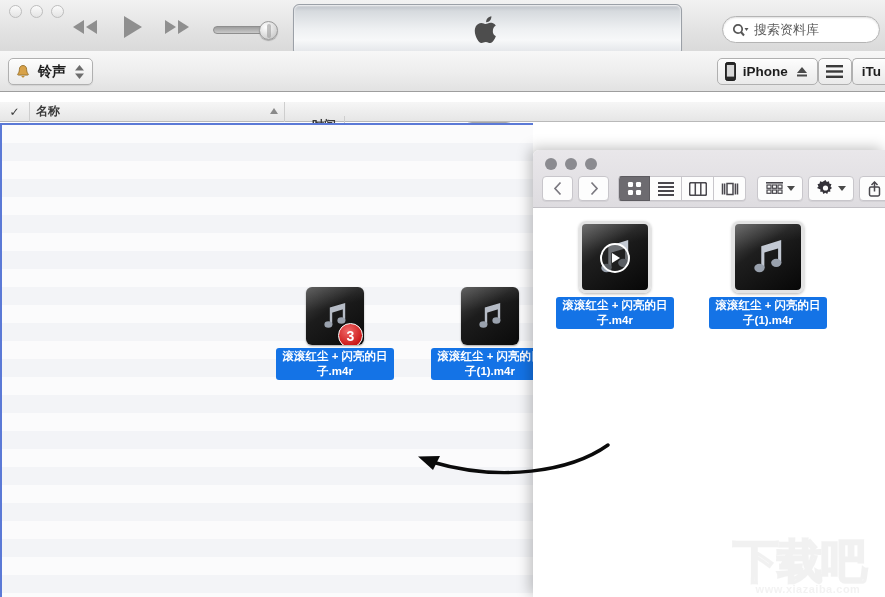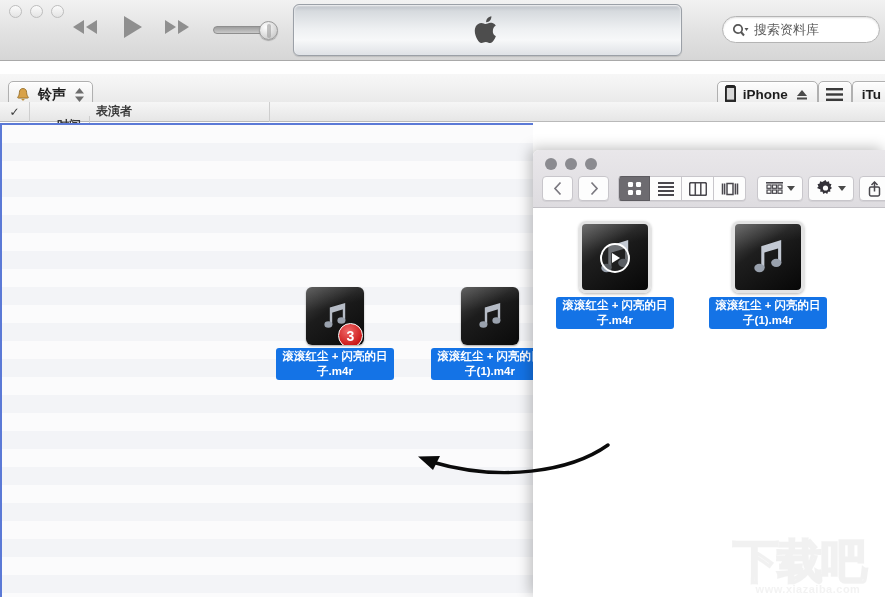--- a/index.html
+++ b/index.html
@@ -65,21 +65,21 @@
     border-radius: 14px;
     background: #ffffff;
     border: 1px solid #b4b4b4;
     box-shadow: inset 0 1px 2px rgba(0,0,0,.13);
     display: flex; align-items: center; padding-left: 9px; gap: 5px;
   }
   .search-ph { font-size: 13px; color: #5a5a5a; }
 
   
   .itunes-toolbar2 {
-    position: absolute; left: 0; top: 74px; width: 885px; height: 41px;
+    position: absolute; left: 0; top: 51px; width: 885px; height: 41px;
     background: linear-gradient(to bottom, #f7f7f7 0%, #ededed 55%, #e2e2e2 100%);
     border-bottom: 1px solid #9e9e9e;
   }
   .src-btn {
     position: absolute; left: 8px; top: 7px; height: 27px; padding: 0 8px 0 6px;
     border-radius: 5px; border: 1px solid #b0b0b0;
     background: linear-gradient(to bottom, #fdfdfd, #eaeaea);
     box-shadow: 0 1px 0 rgba(255,255,255,.8) inset, 0 1px 1px rgba(0,0,0,.08);
     display: flex; align-items: center; gap: 7px;
   }
@@ -346,22 +346,25 @@
           </svg>
         </div>
         <div class="pill-btn store-btn">
           <span>iTu</span>
         </div>
       </div>
     </div>
 
     <div class="col-head">
       <div class="ch check">✓</div>
+      <div class="ch name">
+        <span>名称</span>
+        <span class="sort-tri"></span>
+      </div>
       <div class="ch time">时间</div>
-      <div class="ch artist">表演者</div>
       <div class="ch rest"></div>
     </div>
 
     <div class="list-right-fade"></div>
 
     <div class="list-body" id="stripes">
         <div class="stripe odd"></div>
         <div class="stripe even"></div>
         <div class="stripe odd"></div>
         <div class="stripe even"></div>

